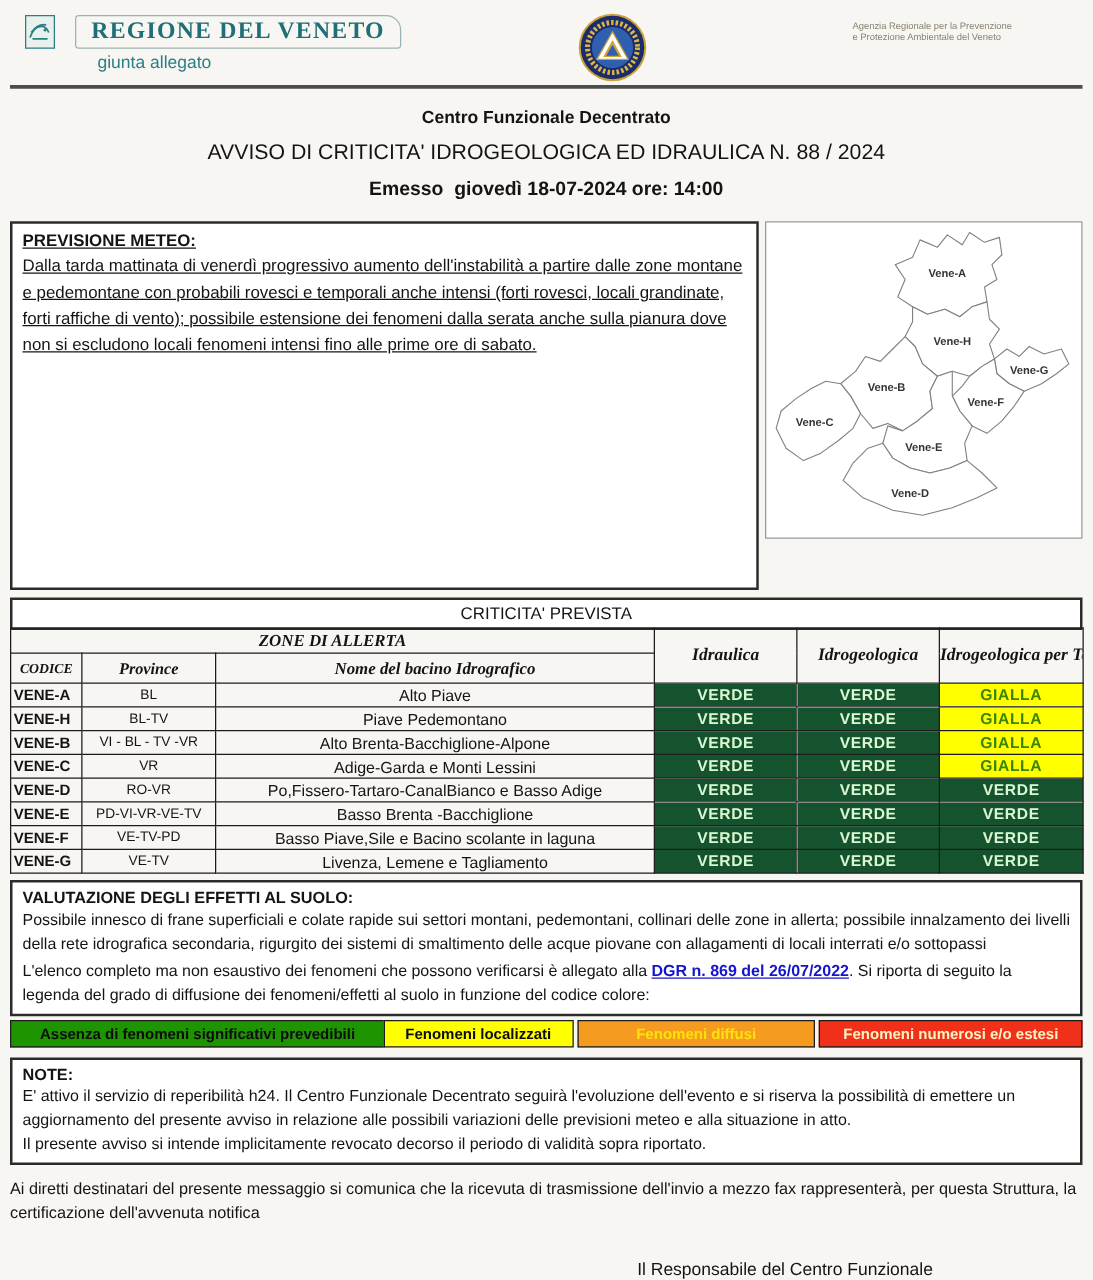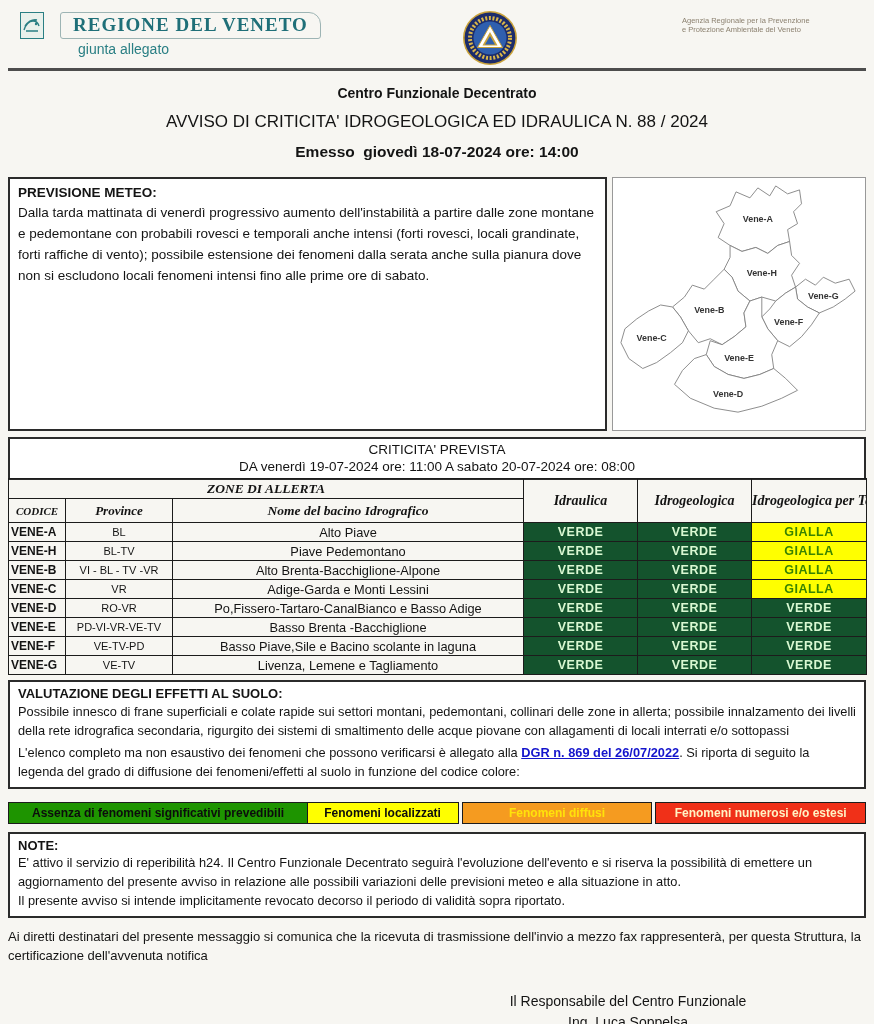--- a/index.html
+++ b/index.html
@@ -37,21 +37,21 @@
 
   
   .titles { text-align:center; margin-top:14px; }
   .t1 { font-size:14px; font-weight:bold; }
   .t2 { font-size:17px; margin-top:11px; }
   .t3 { font-size:15.5px; font-weight:bold; margin-top:11px; white-space:pre; }
 
   
   .meteo-row { display:flex; gap:5px; margin-top:16px; }
   .box { border:2px solid #2b2b2b; background:#fff; }
-  .meteo-box { width:599px; height:254px; padding:6px 8px; }
+  .meteo-box { width:599px; height:295px; padding:6px 8px;text-decoration:underline; }
   .meteo-title { font-size:13.5px; font-weight:bold; margin-bottom:2px; }
   .meteo-body { font-size:13.5px; line-height:21px; }
   .map-box { width:254px; height:254px; border:1px solid #999; background:#fff; }
   .map-box svg text { font-size:9px; font-weight:bold; fill:#333; }
   .map-box svg path { fill:#ffffff; stroke:#808080; stroke-width:0.9; stroke-linejoin:round; }
 
   
   .crit-box { margin-top:6px; text-align:center; padding:3px 0 4px 0; }
   .crit-t { font-size:13.5px; }
   .crit-p { font-size:13.5px; margin-top:2px; }
@@ -73,21 +73,21 @@
   td.gialla { background:#ffff00; color:#3a8400; }
 
   
   .val-box { margin-top:5px; padding:4px 8px 6px 8px; }
   .val-title { font-size:13px; font-weight:bold; }
   .val-p { font-size:12.8px; line-height:18.5px; margin-top:2px; }
   .val-p2 { font-size:12.8px; line-height:18.5px; margin-top:4px; }
   .dgr-link { color:#1414cc; font-weight:bold; text-decoration:underline; cursor:pointer; }
 
   
-  .legend { display:flex; margin-top:13px; height:22px; }
+  .legend { display:flex; margin-top:3px; height:22px; }
   .leg { border:1.5px solid #1c1c1c; display:flex; align-items:center; justify-content:center; font-size:12px; font-weight:bold; }
   .leg-0 { width:302px; background:#1e9400; color:#0c0c0c; }
   .leg-1 { width:153px; background:#ffff00; color:#0c0c0c; margin-left:-1.5px; }
   .leg-2 { width:192px; background:#f59b20; color:#ffe20a; margin-left:3px; }
   .leg-3 { width:212px; background:#f03018; color:#fff3c4; margin-left:3px; }
 
   
   .note-box { margin-top:8px; padding:4px 8px 6px 8px; }
   .note-title { font-size:13px; font-weight:bold; }
   .note-p { font-size:12.8px; line-height:19px; }
@@ -165,21 +165,20 @@
         <text x="39" y="164" text-anchor="middle">Vene-C</text>
         <text x="177" y="148" text-anchor="middle">Vene-F</text>
         <text x="127" y="184" text-anchor="middle">Vene-E</text>
         <text x="116" y="221" text-anchor="middle">Vene-D</text>
       </svg>
     </div>
   </div>
 
   <div class="box crit-box">
     <div class="crit-t">CRITICITA' PREVISTA</div>
-    <div class="crit-p">DA venerdì 19-07-2024 ore: 11:00 A sabato 20-07-2024 ore: 08:00</div>
   </div>
 
   <table class="alert">
     <colgroup>
       <col style="width:57px">
         <col style="width:107px">
         <col style="width:351px">
       <col style="width:114px">
         <col style="width:114px">
         <col style="width:115px">

